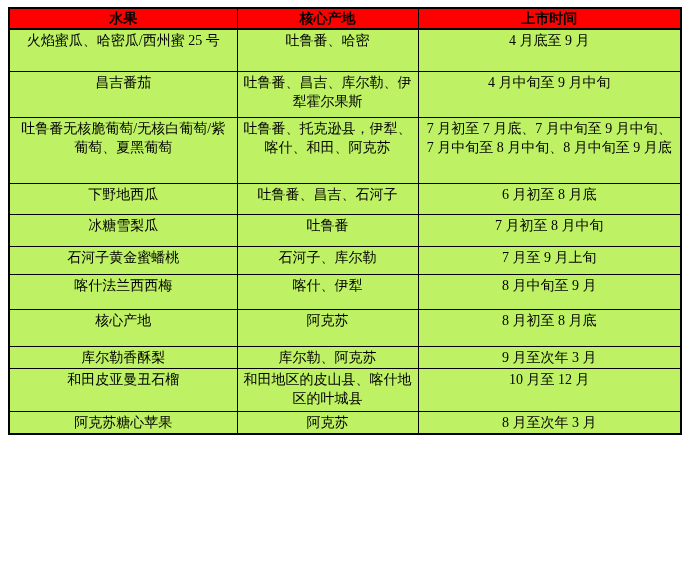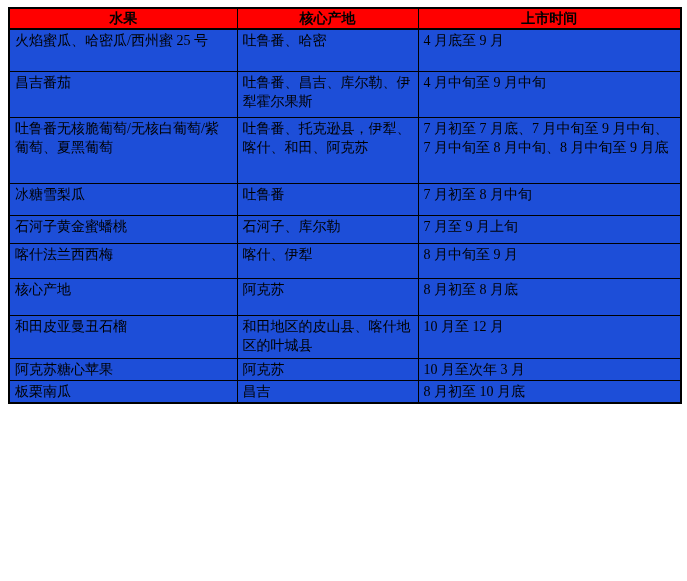--- a/index.html
+++ b/index.html
@@ -43,22 +43,22 @@
   thead th {
     background: #FF0000;
     color: #000000;
     font-weight: bold;
     text-align: center;
     vertical-align: middle;
     border-bottom: 2px solid #000000;
     padding: 0 2px;
   }
   tbody td {
-    background: #1d4ed8;
-    text-align: left;
+    background: #bef264;
+    text-align: center;
   }
 </style>
 </head>
 <body>
 
 <div class="page">
   <table class="fruit-table">
     <colgroup>
       <col class="c1">
         <col class="c2">
@@ -80,50 +80,55 @@
       <tr style="height:46px">
         <td>昌吉番茄</td>
         <td>吐鲁番、昌吉、库尔勒、伊犁霍尔果斯</td>
         <td>4 月中旬至 9 月中旬</td>
       </tr>
       <tr style="height:66px">
         <td>吐鲁番无核脆葡萄/无核白葡萄/紫葡萄、夏黑葡萄</td>
         <td>吐鲁番、托克逊县，伊犁、喀什、和田、阿克苏</td>
         <td>7 月初至 7 月底、7 月中旬至 9 月中旬、7 月中旬至 8 月中旬、8 月中旬至 9 月底</td>
       </tr>
+      <tr style="height:31px">
+        <td>下野地西瓜</td>
+        <td>吐鲁番、昌吉、石河子</td>
+        <td>6 月初至 8 月底</td>
+      </tr>
       <tr style="height:32px">
         <td>冰糖雪梨瓜</td>
         <td>吐鲁番</td>
         <td>7 月初至 8 月中旬</td>
       </tr>
       <tr style="height:28px">
         <td>石河子黄金蜜蟠桃</td>
         <td>石河子、库尔勒</td>
         <td>7 月至 9 月上旬</td>
       </tr>
       <tr style="height:35px">
         <td>喀什法兰西西梅</td>
         <td>喀什、伊犁</td>
         <td>8 月中旬至 9 月</td>
       </tr>
       <tr style="height:37px">
         <td>核心产地</td>
         <td>阿克苏</td>
         <td>8 月初至 8 月底</td>
       </tr>
+      <tr style="height:22px">
+        <td>库尔勒香酥梨</td>
+        <td>库尔勒、阿克苏</td>
+        <td>9 月至次年 3 月</td>
+      </tr>
       <tr style="height:43px">
         <td>和田皮亚曼丑石榴</td>
         <td>和田地区的皮山县、喀什地区的叶城县</td>
         <td>10 月至 12 月</td>
       </tr>
       <tr style="height:22px">
         <td>阿克苏糖心苹果</td>
         <td>阿克苏</td>
-        <td>10 月至次年 3 月</td>
-      </tr>
-      <tr style="height:17px">
-        <td>板栗南瓜</td>
-        <td>昌吉</td>
-        <td>8 月初至 10 月底</td>
+        <td>8 月至次年 3 月</td>
       </tr>
     </tbody>
   </table>
 </div>
 
 </body></html>

